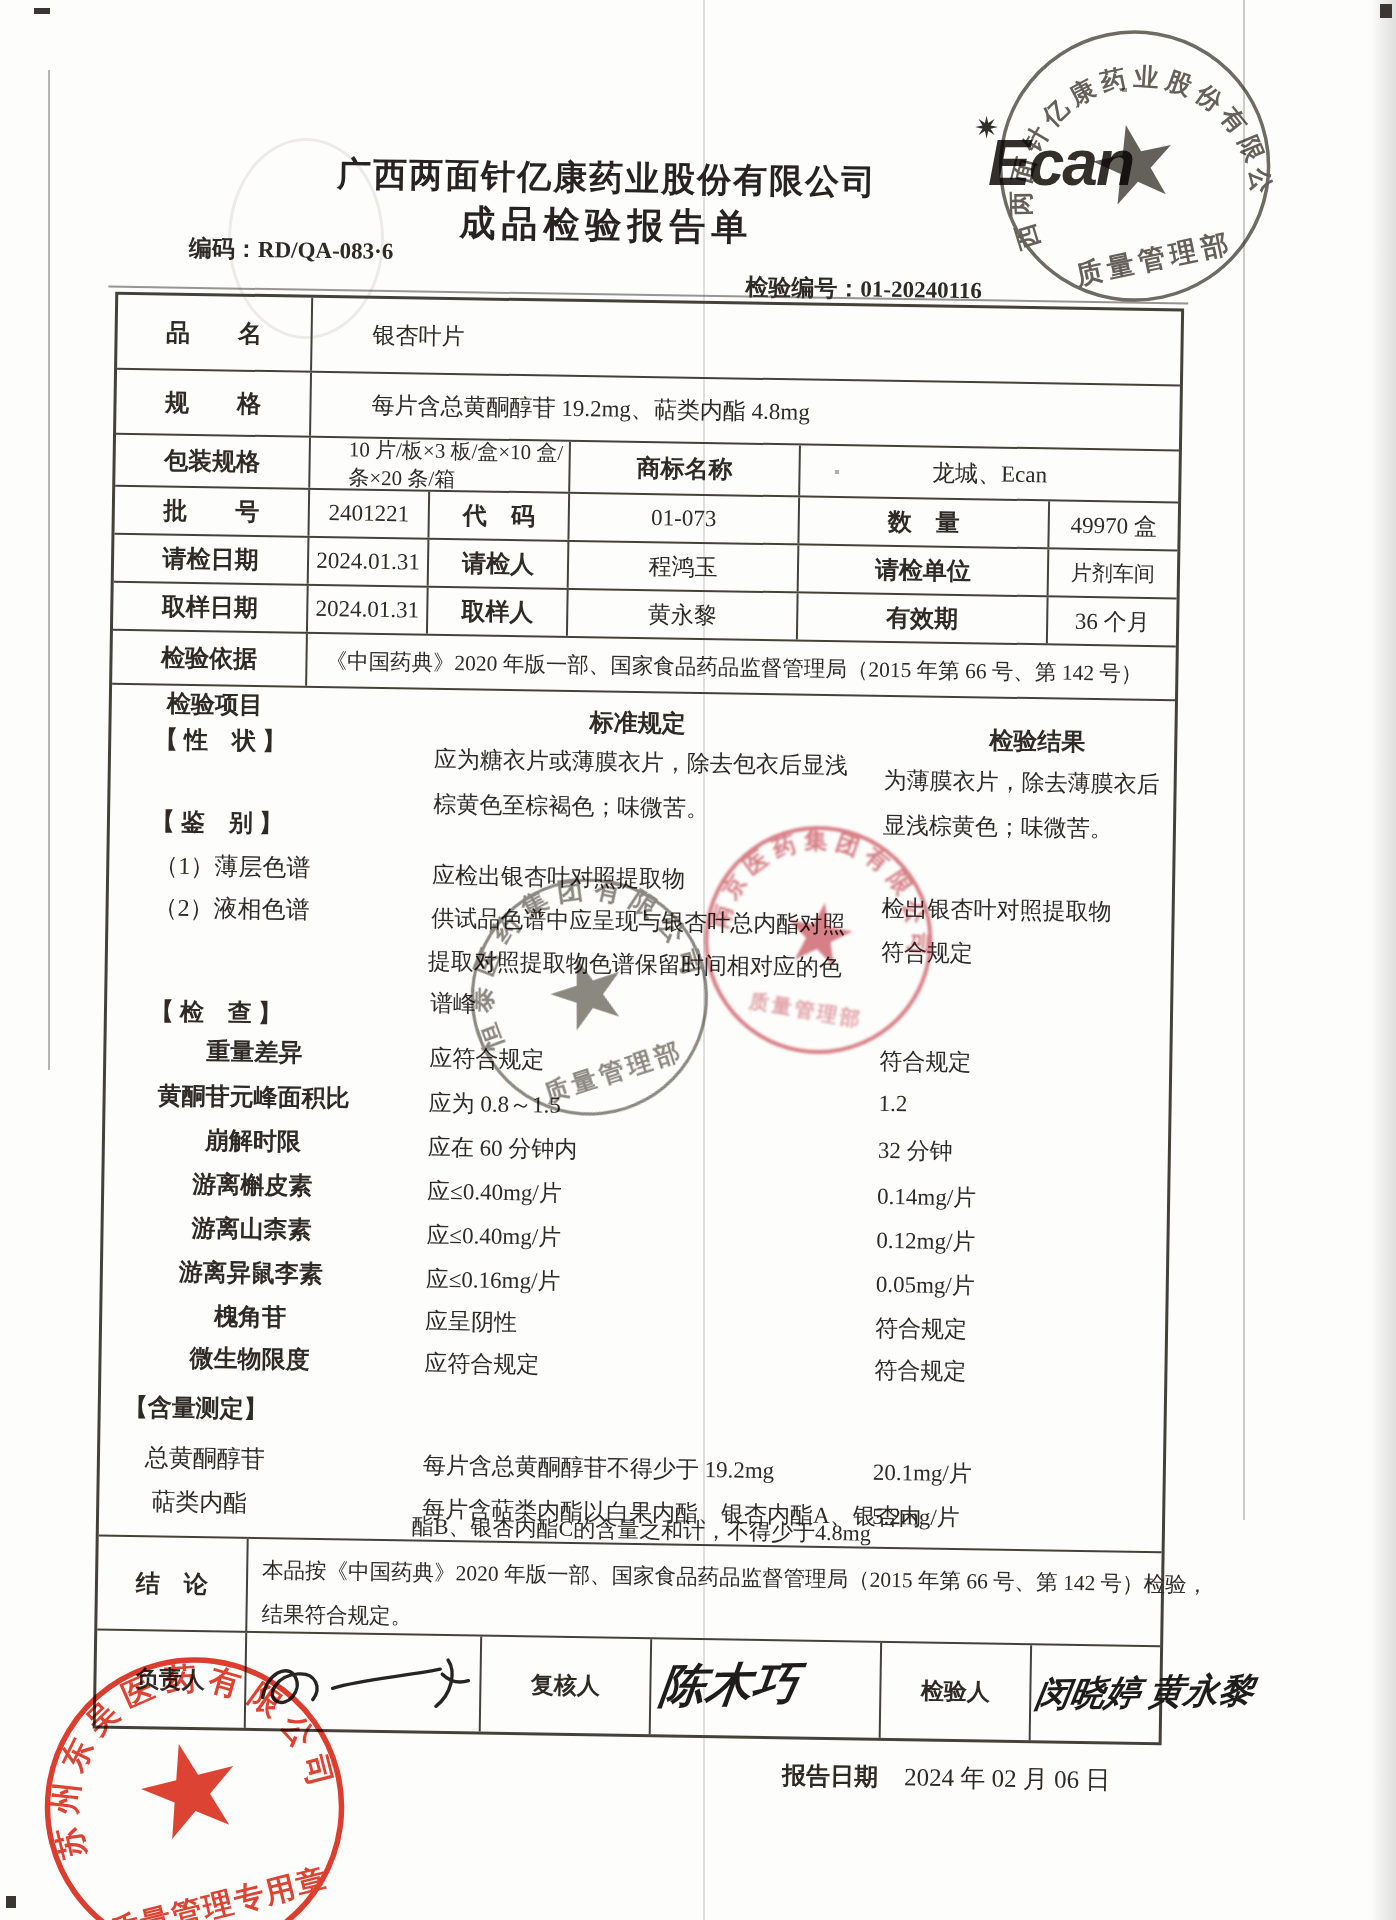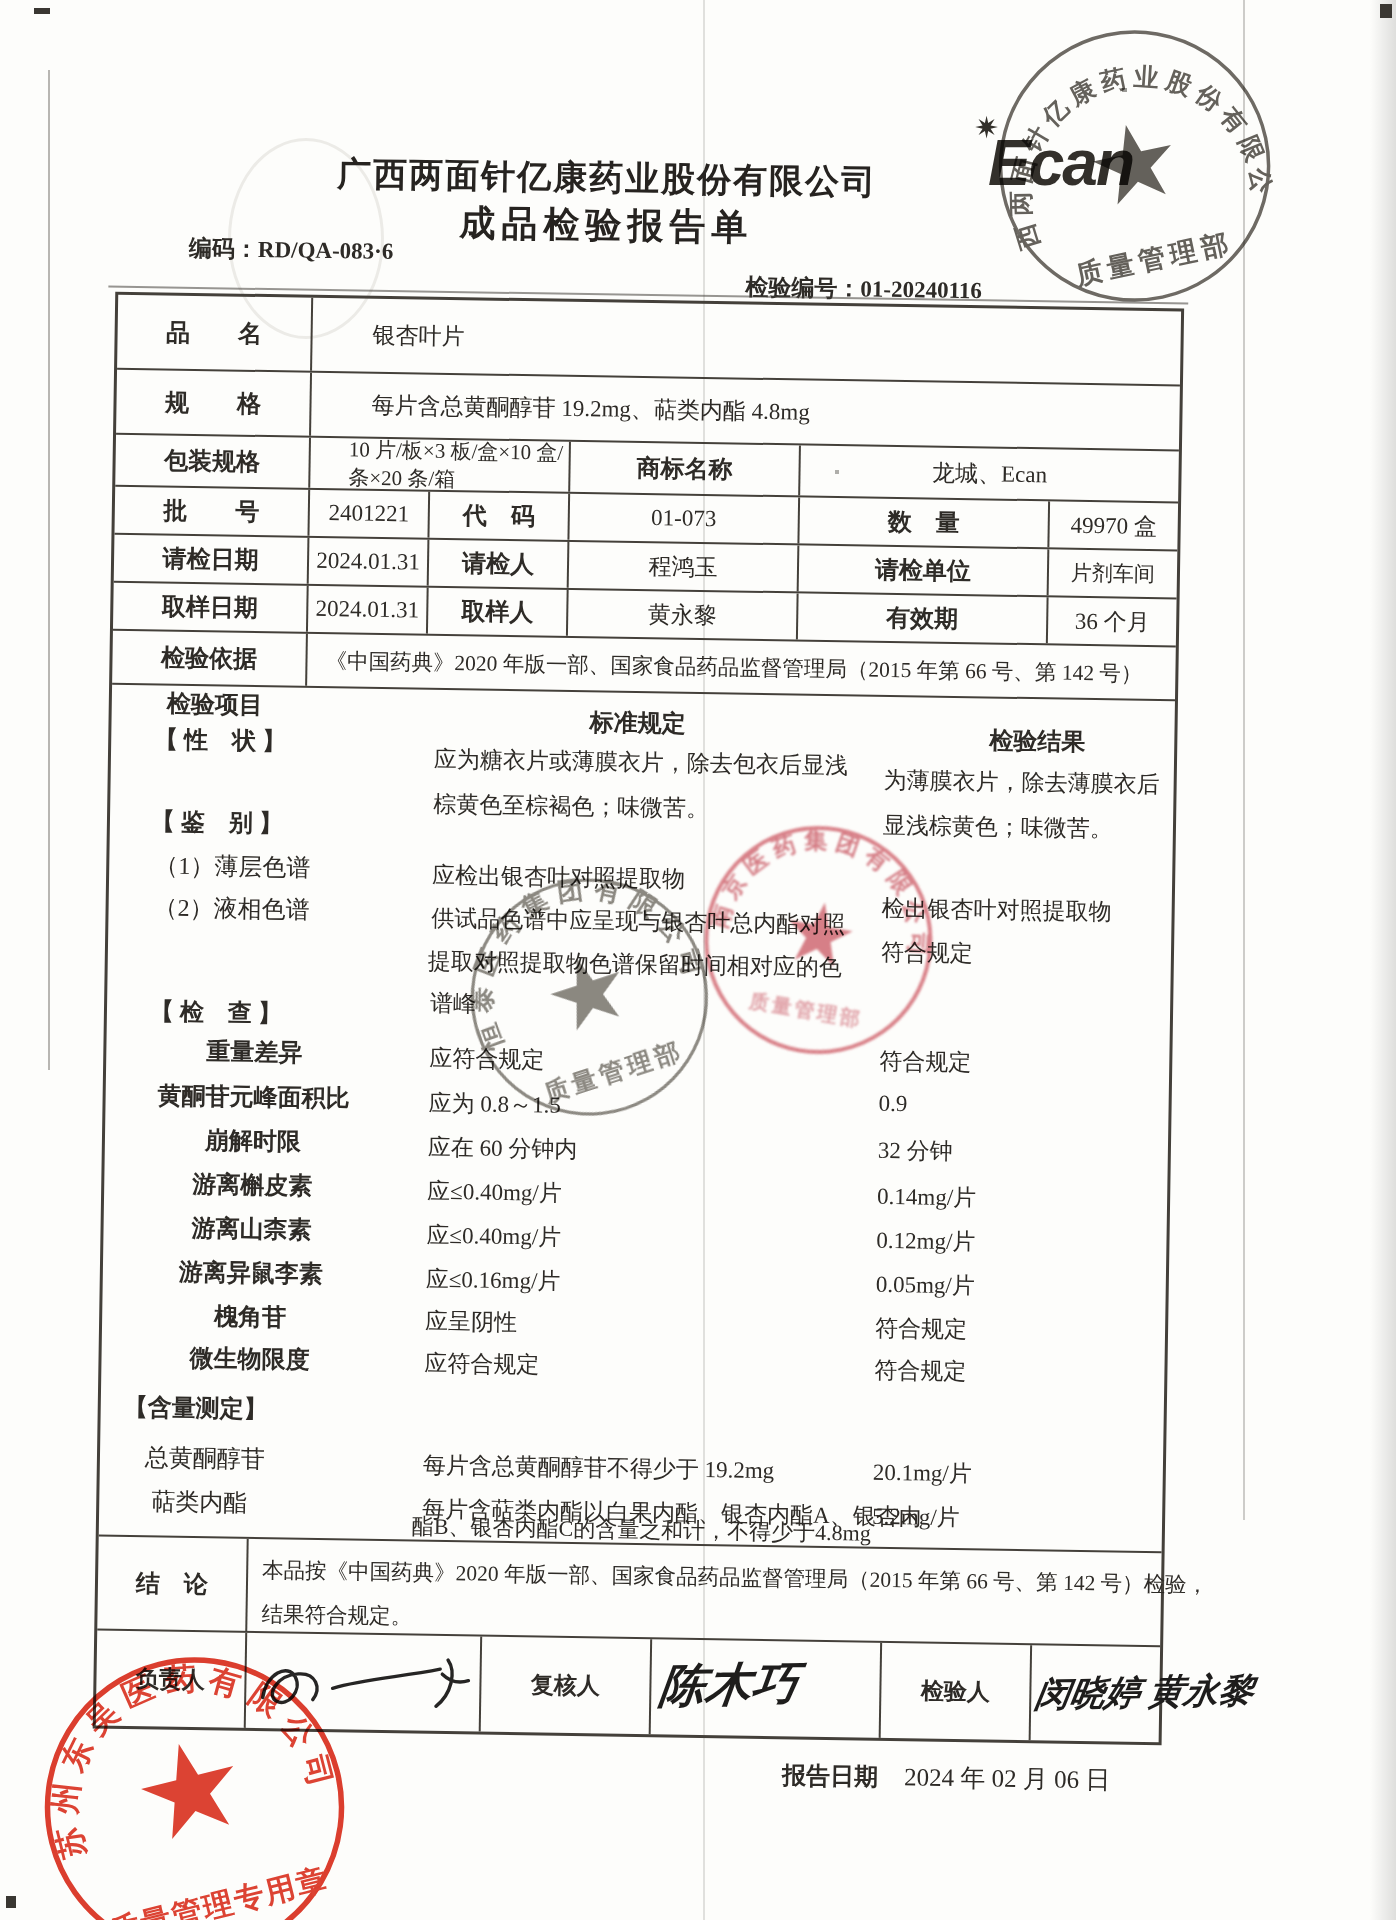--- a/index.html
+++ b/index.html
@@ -162,21 +162,21 @@
         <div class="rs" style="top:240px;">符合规定</div>
 
         <div class="it" style="left:43px;top:310px;">【 检　查 】</div>
 
         <div class="itc" style="top:349px;">重量差异</div>
         <div class="st" style="top:353px;">应符合规定</div>
         <div class="rs" style="top:349px;">符合规定</div>
 
         <div class="itc" style="top:394px;">黄酮苷元峰面积比</div>
         <div class="st" style="top:398px;">应为 0.8～1.5</div>
-        <div class="rs" style="top:394px;">0.9</div>
+        <div class="rs" style="top:394px;">1.2</div>
 
         <div class="itc" style="top:438px;">崩解时限</div>
         <div class="st" style="top:442px;">应在 60 分钟内</div>
         <div class="rs" style="top:438px;">32 分钟</div>
 
         <div class="itc" style="top:482px;">游离槲皮素</div>
         <div class="st" style="top:486px;">应≤0.40mg/片</div>
         <div class="rs" style="top:484px;">0.14mg/片</div>
 
         <div class="itc" style="top:526px;">游离山柰素</div>

